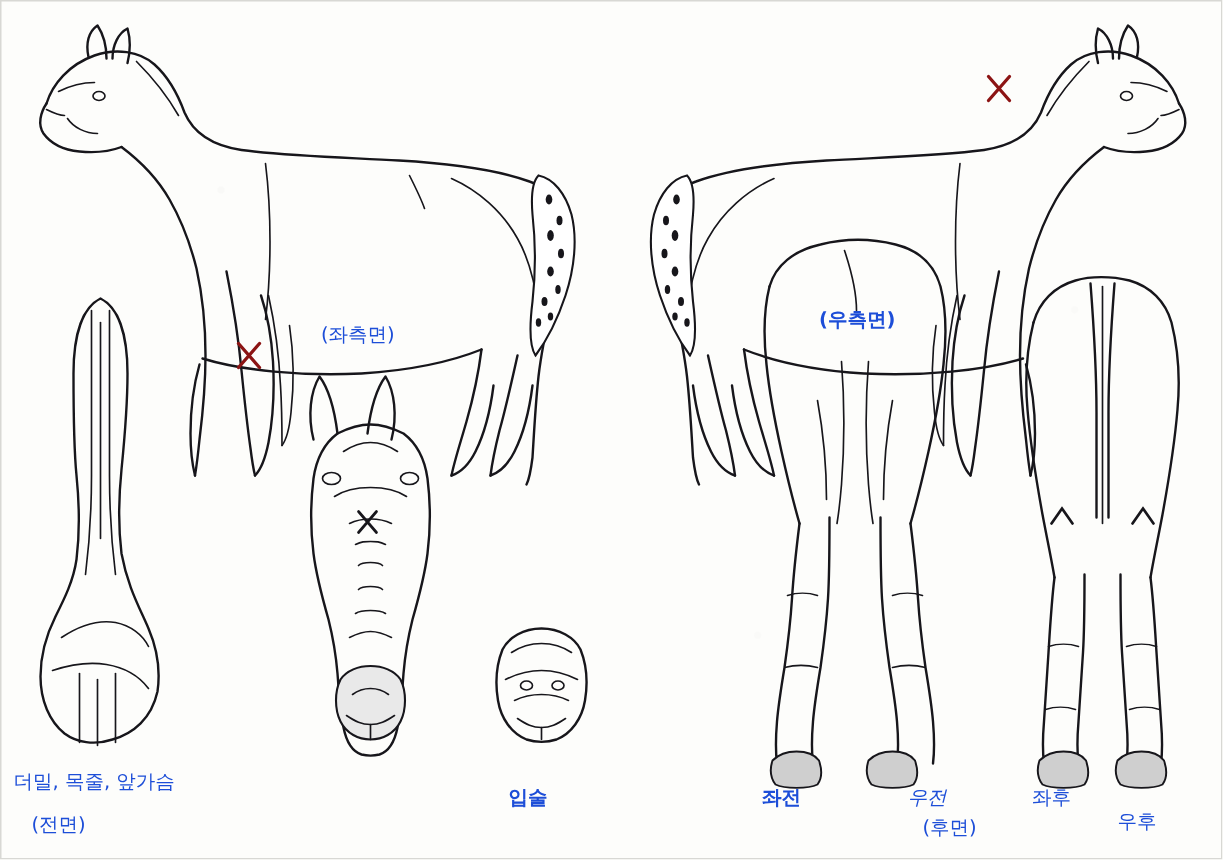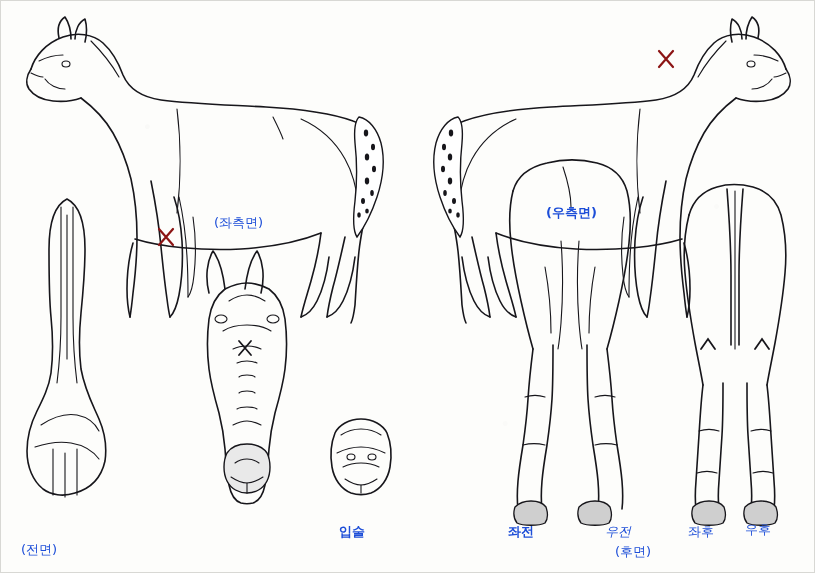--- a/index.html
+++ b/index.html
@@ -339,29 +339,30 @@
       <path class="mark-dark" d="M700,348 L707,338 L714,348"></path>
       <path class="mark-dark" d="M754,348 L761,338 L768,348"></path>
     </g>
 
   </svg>
 
   <div class="caption" style="left:213px; top:213px;">(좌측면)</div>
 
   <div class="caption" style="left:545px; top:203px;font-weight:bold;">(우측면)</div>
 
+  <div class="caption" style="left:8px; top:511px;">더밀, 목줄, 앞가슴</div>
 
   <div class="caption" style="left:20px; top:540px;">(전면)</div>
 
   <div class="caption" style="left:338px; top:522px;font-weight:bold;">입술</div>
 
   <div class="caption" style="left:507px; top:522px;font-weight:bold;">좌전</div>
 
   <div class="caption" style="left:604px; top:522px;font-style:italic;">우전</div>
 
   <div class="caption" style="left:614px; top:542px;">(후면)</div>
 
   <div class="caption" style="left:687px; top:522px;">좌후</div>
 
-  <div class="caption" style="left:744px; top:520px;">우후</div>
+  <div class="caption" style="left:744px; top:538px;">우후</div>
 
   <div class="noise-overlay"></div>
 </div>
 
 </body></html>

